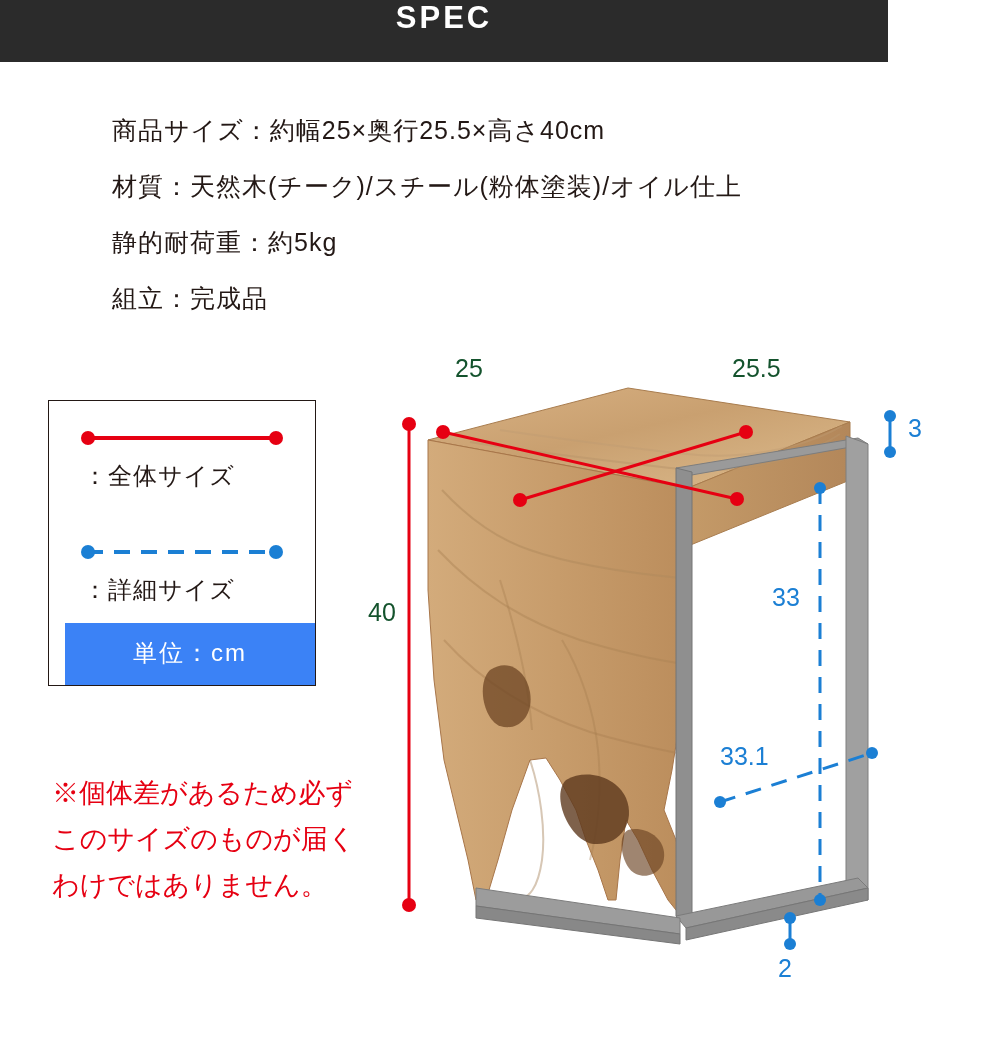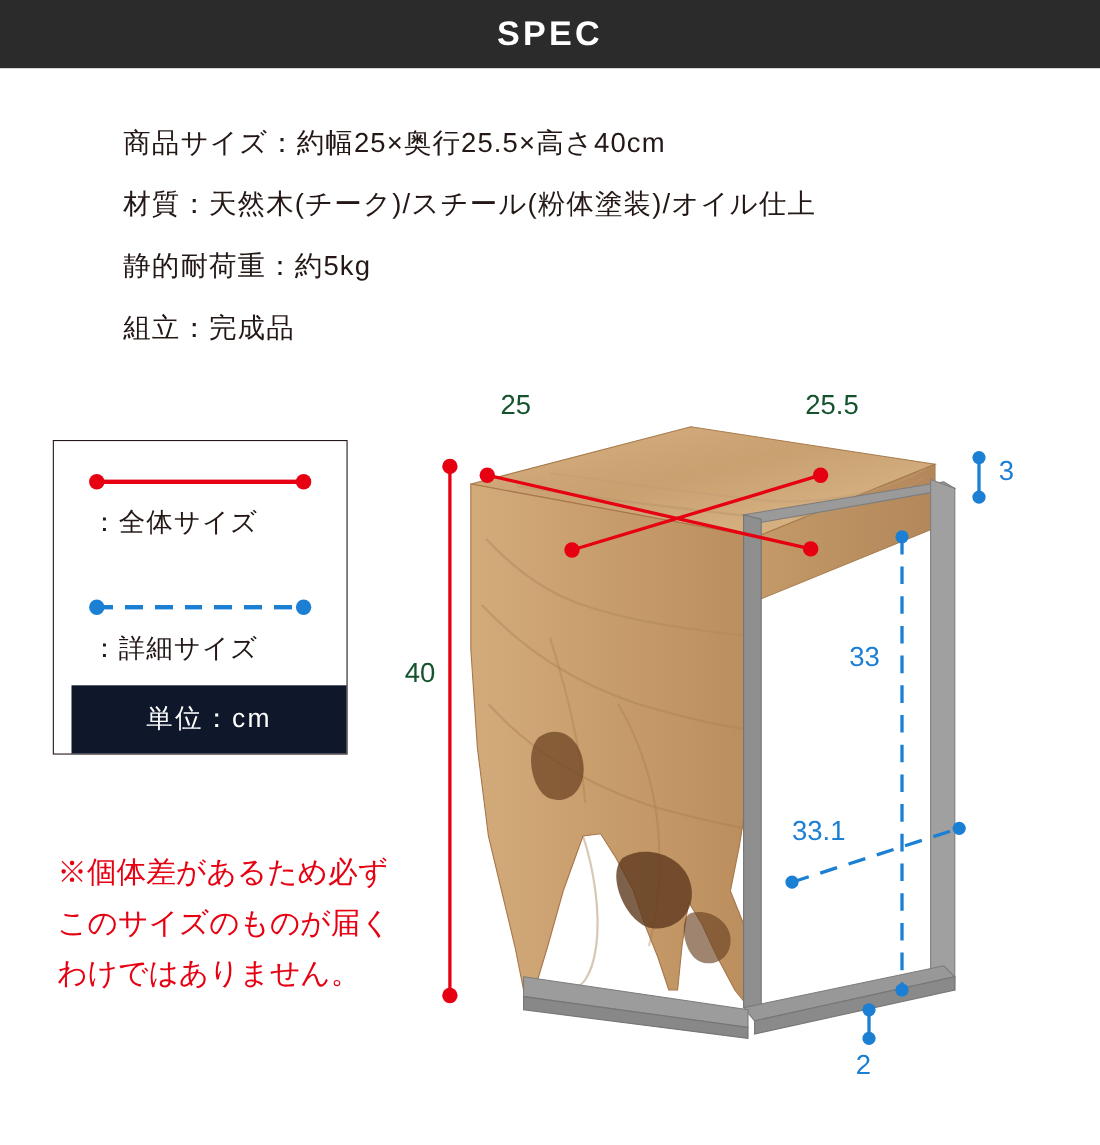--- a/index.html
+++ b/index.html
@@ -11,25 +11,25 @@
     height: 1041px;
     background: #ffffff;
     font-family: "Liberation Sans", sans-serif;
     color: #231815;
     overflow: hidden;
     position: relative;
   }
 
   
   .spec-header {
-    width: 1000px;
+    width: 888px;
     height: 62px;
     background: #2b2b2b;
     display: flex;
-    align-items: center;
+    align-items: flex-start;
     justify-content: center;
   }
   .spec-header-title {
     color: #ffffff;
     font-size: 31px;
     letter-spacing: 3px;
     font-weight: bold;
   }
 
   
@@ -91,21 +91,21 @@
     height: 14px;
     border-radius: 50%;
     top: 8px;
   }
   .sample-dot.red { background: #e60012; }
   .sample-dot.blue { background: #1b7fd4; }
   .sample-dot.left { left: 32px; }
   .sample-dot.right { right: 32px; }
 
   .legend-unit {
-    background: #0f172a;
+    background: #3b82f6;
     color: #ffffff;
     font-size: 24px;
     letter-spacing: 2px;
     text-align: center;
     padding: 14px 0 16px 0;
     margin-left: 16px;
   }
 
   
   .note {

